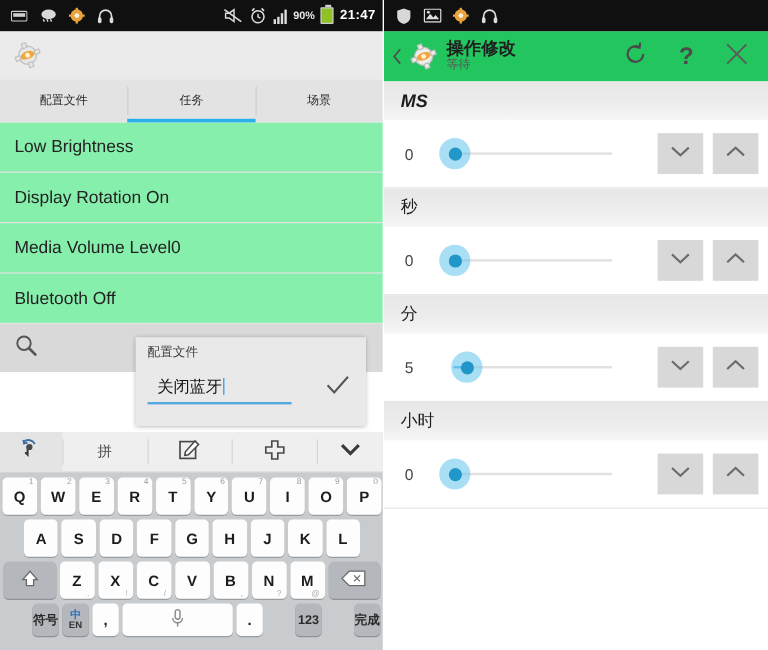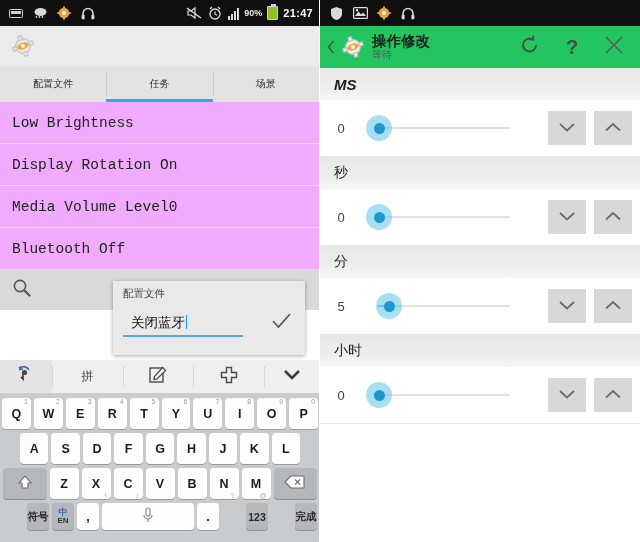--- a/index.html
+++ b/index.html
@@ -35,21 +35,21 @@
   
   .app-head { height:40px; background:#ebebeb; display:flex; align-items:center; padding:0 10px; }
   .app-icon { width:26px;height:26px; display:block; }
 
   .tabs { height:36px; background:#e3e3e3; display:flex; position:relative; }
   .tab { flex:1; display:flex; align-items:center; justify-content:center;
          font-size:10px; color:#2b2b2b; position:relative; }
   .tab + .tab::before{content:"";position:absolute;left:0;top:6px;bottom:6px;width:1px;background:#cfcfcf;}
   .tab.active::after{content:"";position:absolute;left:0;right:0;bottom:0;height:3px;background:#2ab0e8;}
 
-  .list { background:#f0abfc;font-family:Liberation Mono, monospace; }
+  .list { background:#86efac; }
   .list-item { height:42px; display:flex; align-items:center; padding-left:12px;
                font-size:14.5px; color:#222; border-bottom:1px solid #e4e4e4; }
 
   .searchbar { height:40px; background:#d9d9d9; display:flex; align-items:center; padding-left:12px; }
 
   
   .dialog {
     position:absolute; left:113px; top:281px; width:192px; height:74px;
     background:#e9e9e9; box-shadow:0 1px 4px rgba(0,0,0,.35); z-index:40;
   }

